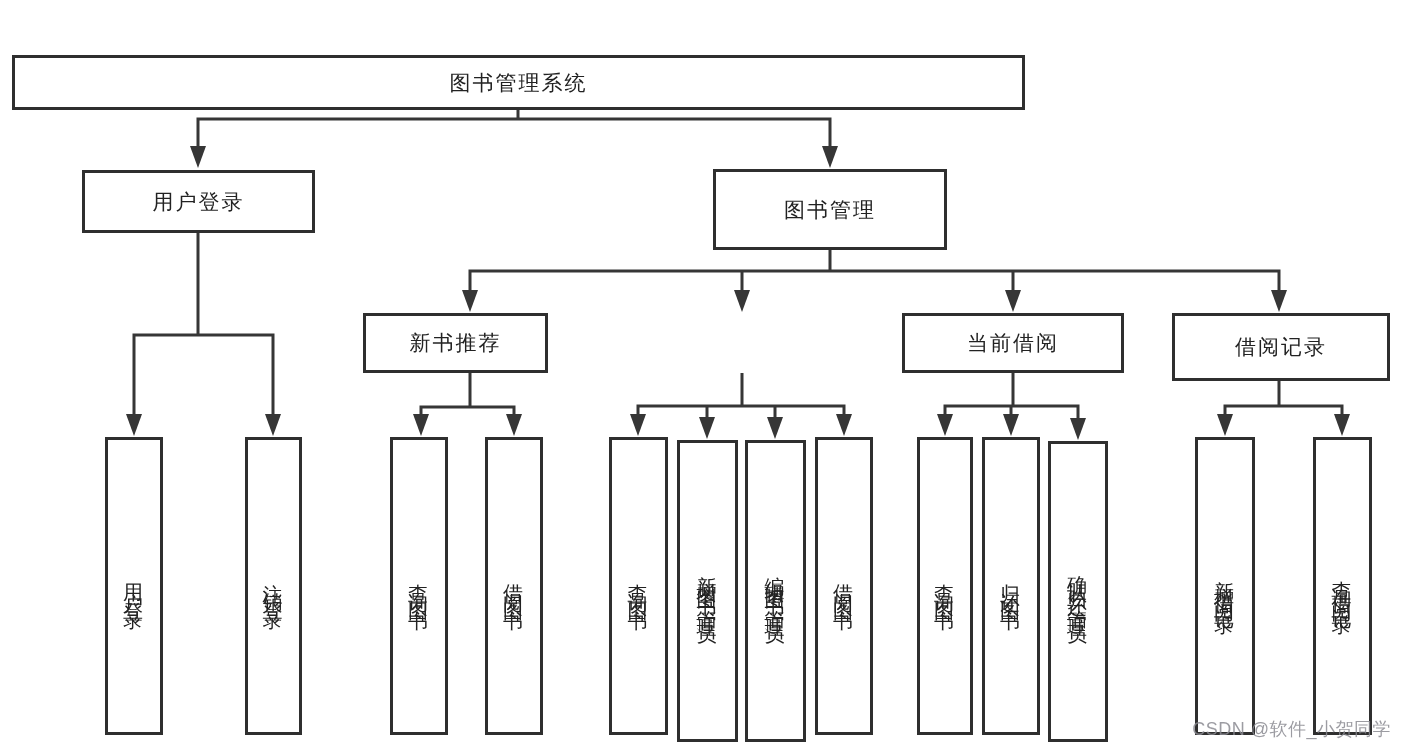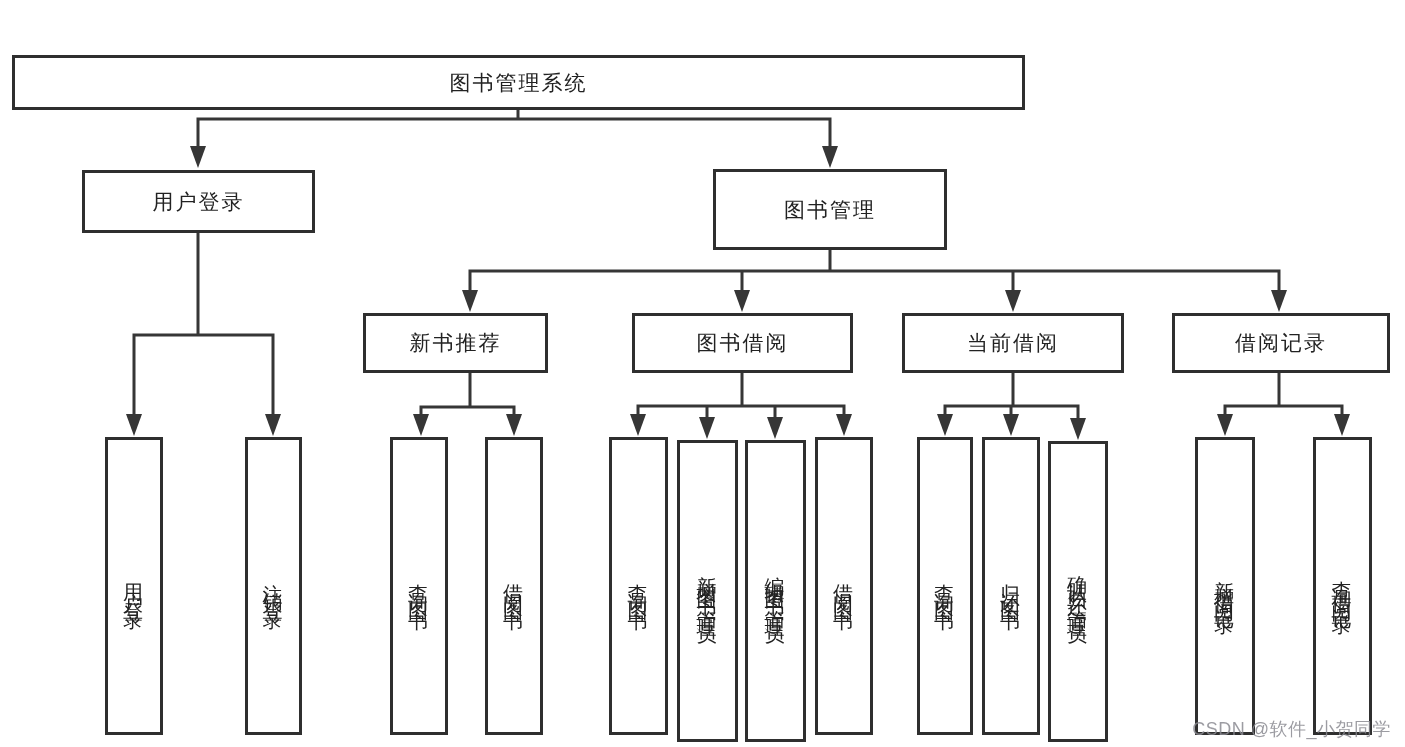--- a/index.html
+++ b/index.html
@@ -101,23 +101,22 @@
       <polygon points="1334,414 1350,414 1342,436"></polygon>
     </g>
   </svg>
 
   <div class="node" style="left:12px; top:13px; width:1013px; height:55px;margin-top:42px;">图书管理系统</div>
 
   <div class="node" style="left:82px; top:170px; width:233px; height:63px;">用户登录</div>
   <div class="node" style="left:713px; top:169px; width:234px; height:81px;">图书管理</div>
 
   <div class="node" style="left:363px; top:313px; width:185px; height:60px;">新书推荐</div>
-  <div class="node" style="left:632px; top:313px; width:221px; height:60px;">图书借阅</div>
   <div class="node" style="left:902px; top:313px; width:222px; height:60px;">当前借阅</div>
-  <div class="node" style="left:1172px; top:313px; width:218px; height:60px;">借阅记录</div>
+  <div class="node" style="left:1172px; top:313px; width:218px; height:68px;">借阅记录</div>
 
   <div class="vnode" style="left:105px; top:437px; width:58px; height:298px;">用户登录</div>
   <div class="vnode" style="left:245px; top:437px; width:57px; height:298px;">注销登录</div>
 
   <div class="vnode" style="left:390px; top:437px; width:58px; height:298px;">查询图书</div>
   <div class="vnode" style="left:485px; top:437px; width:58px; height:298px;">借阅图书</div>
 
   <div class="vnode" style="left:609px; top:437px; width:59px; height:298px;">查询图书</div>
   <div class="vnode long" style="left:677px; top:440px; width:61px; height:302px;">新增图书（管理员）</div>
   <div class="vnode long" style="left:745px; top:440px; width:61px; height:302px;">编辑图书（管理员）</div>

